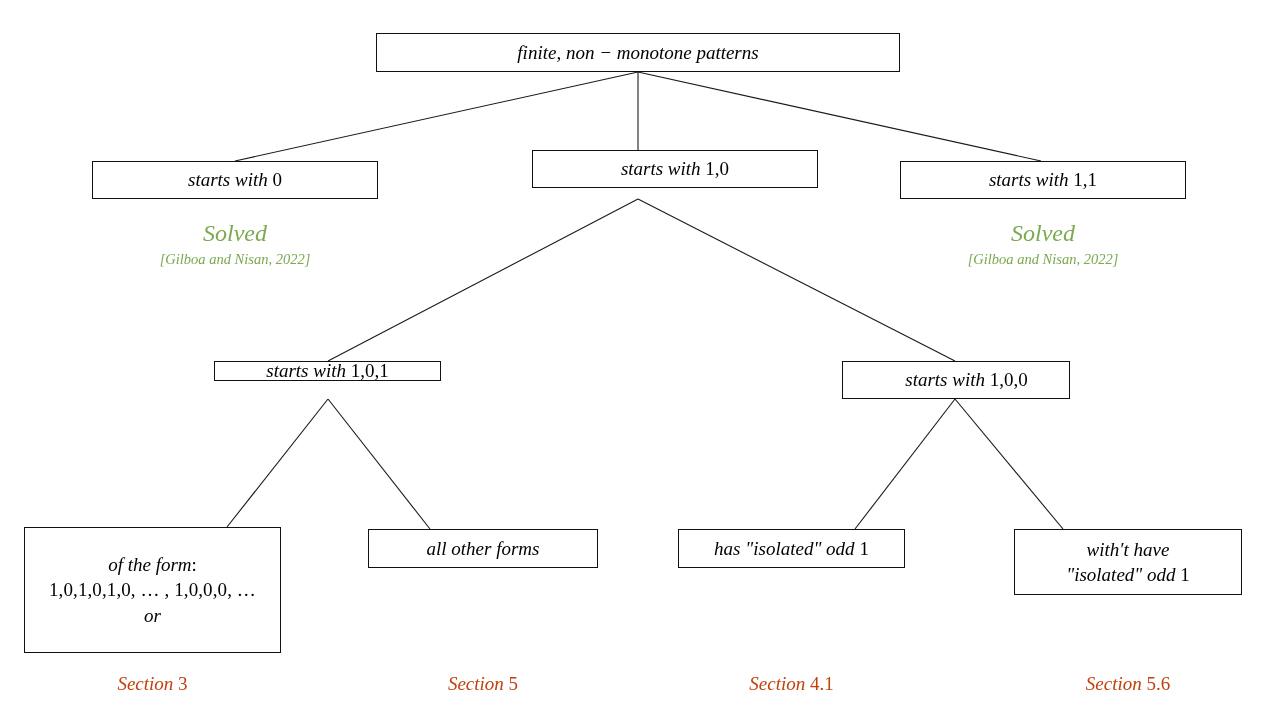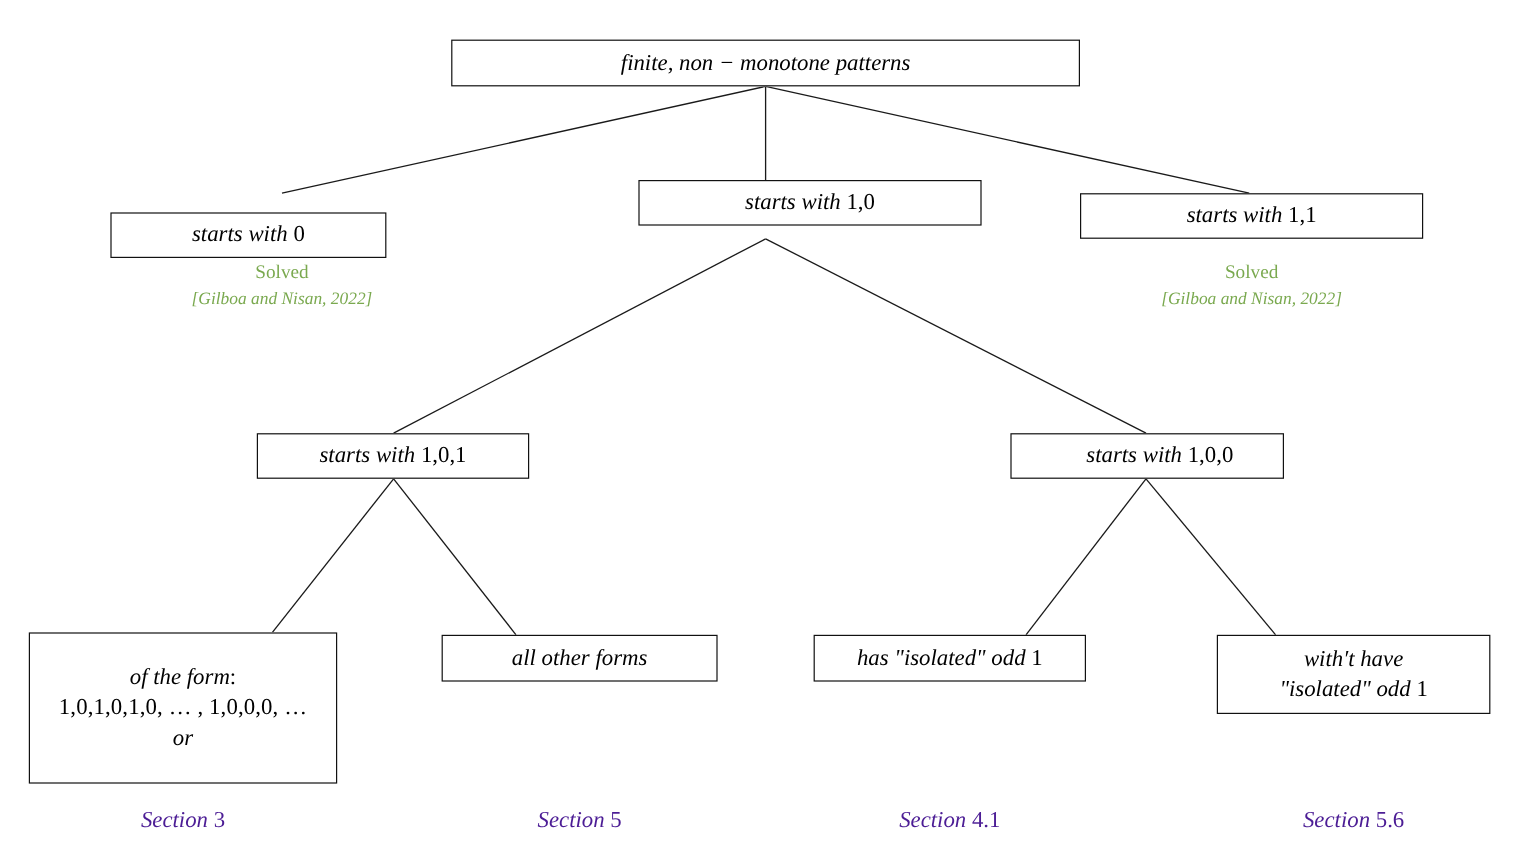--- a/index.html
+++ b/index.html
@@ -57,34 +57,35 @@
     font-style: normal;
   }
   .annot {
     position: absolute;
     color: #7aa94f;
     text-align: center;
     font-family: "Liberation Serif", "DejaVu Serif", serif;
     white-space: nowrap;
   }
   .annot-title {
-    font-size: 16px;
+    font-style: italic;
+    font-size: 24px;
     line-height: 1.25;
     display: block;
   }
   .annot-sub {
     font-style: italic;
     font-size: 14.5px;
     line-height: 1.3;
     display: block;
     margin-top: 2px;
   }
   .section-label {
     position: absolute;
-    color: #4c1d95;
+    color: #c2410c;
     font-style: italic;
     font-size: 19px;
     text-align: center;
     white-space: nowrap;
     font-family: "Liberation Serif", "DejaVu Serif", serif;
   }
   .seq-line {
     font-style: normal;
     letter-spacing: 0.1px;
   }
@@ -101,30 +102,30 @@
       <line x1="638" y1="199" x2="955" y2="361" stroke="#1a1a1a"></line>
       <line x1="328" y1="399" x2="227" y2="527" stroke="#1a1a1a"></line>
       <line x1="328" y1="399" x2="430" y2="529" stroke="#1a1a1a"></line>
       <line x1="955" y1="399" x2="855" y2="529" stroke="#1a1a1a"></line>
       <line x1="955" y1="399" x2="1063" y2="529" stroke="#1a1a1a"></line>
     </svg>
   <div id="node-layer">
       <div class="node-box" style="left: 376px; top: 33px; width: 524px; height: 39px;">
         <span class="node-line"><span>finite, non − monotone patterns</span></span>
       </div>
-      <div class="node-box" style="left: 92px; top: 177px; width: 230px; height: 38px;">
+      <div class="node-box" style="left: 92px; top: 161px; width: 286px; height: 38px;">
         <span class="node-line"><span>starts with </span><span class="up">0</span></span>
       </div>
       <div class="node-box" style="left: 496px; top: 150px; width: 286px; height: 38px; margin-left: 36px;">
         <span class="node-line"><span>starts with </span><span class="up">1,0</span></span>
       </div>
       <div class="node-box" style="left: 900px; top: 161px; width: 286px; height: 38px;">
         <span class="node-line"><span>starts with </span><span class="up">1,1</span></span>
       </div>
-      <div class="node-box" style="left: 214px; top: 361px; width: 227px; height: 38px;">
+      <div class="node-box" style="left: 214px; top: 361px; width: 227px; height: 20px;">
         <span class="node-line"><span>starts with </span><span class="up">1,0,1</span></span>
       </div>
       <div class="node-box" style="left: 842px; top: 361px; width: 228px; height: 38px; padding-left: 21px;">
         <span class="node-line"><span>starts with </span><span class="up">1,0,0</span></span>
       </div>
       <div class="node-box" style="left: 24px; top: 527px; width: 257px; height: 126px;">
         <span class="node-line"><span>of the form</span><span class="up">:</span></span>
         <span class="node-line"><span class="up seq-line">1,0,1,0,1,0, … , 1,0,0,0, …</span></span>
         <span class="node-line"><span>or</span></span>
       </div>

